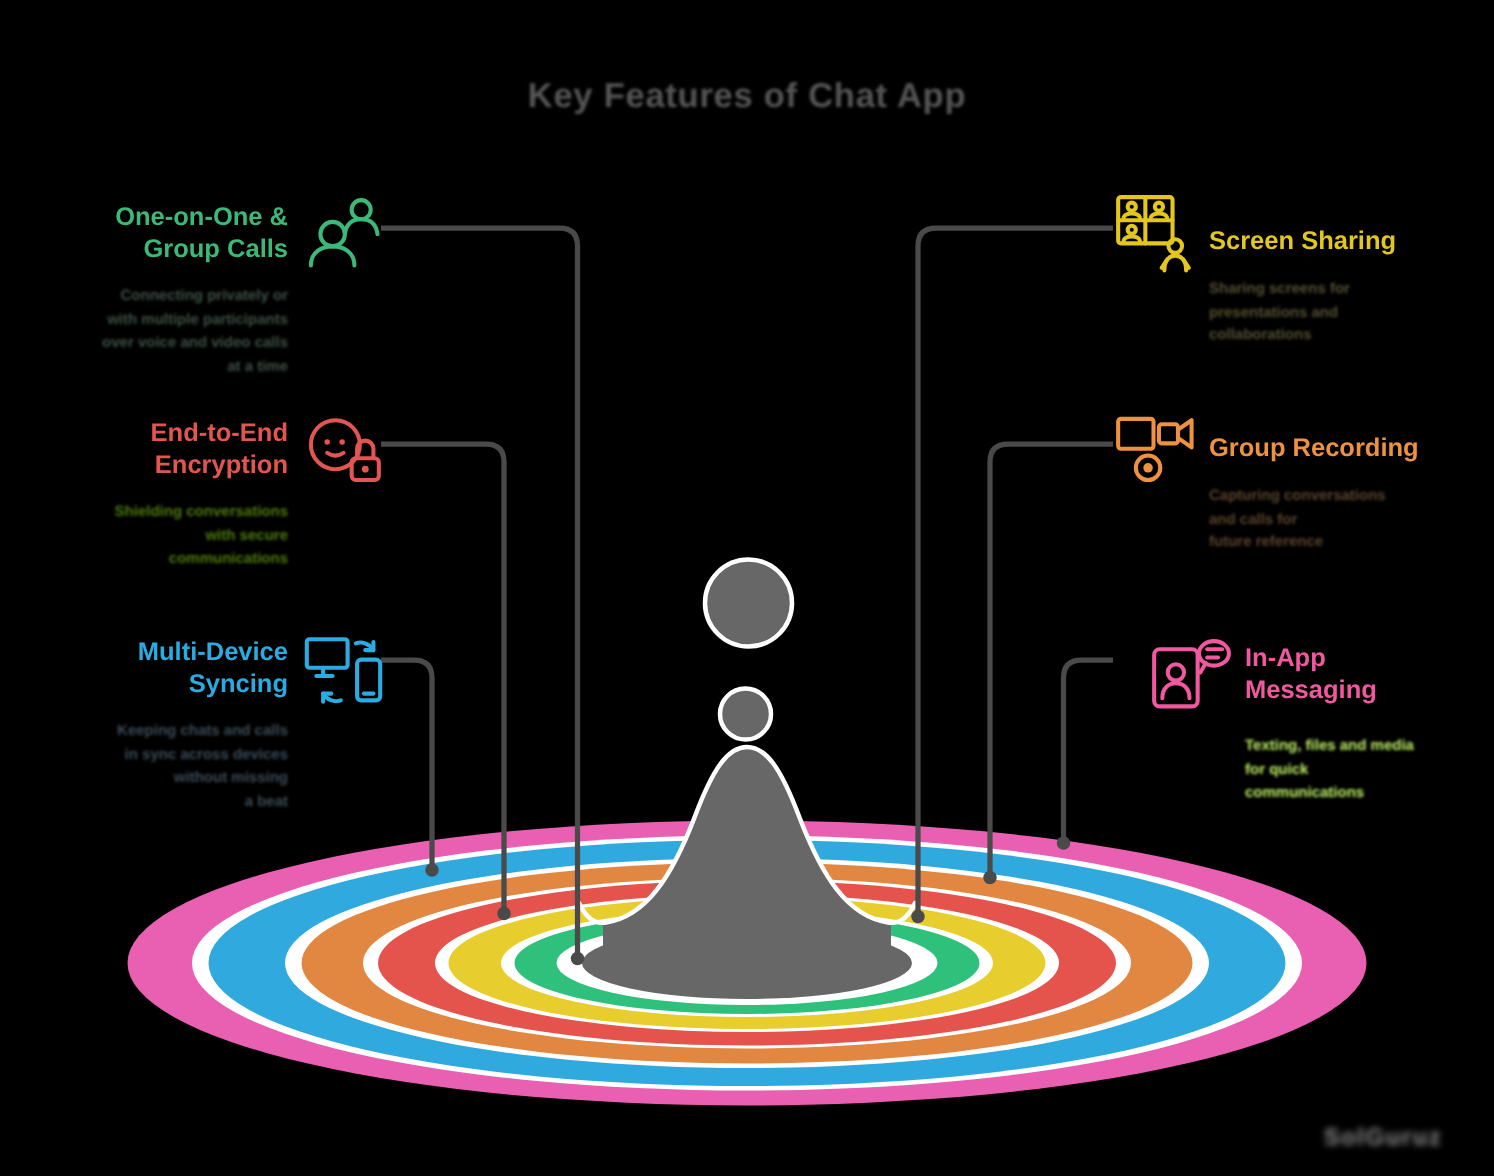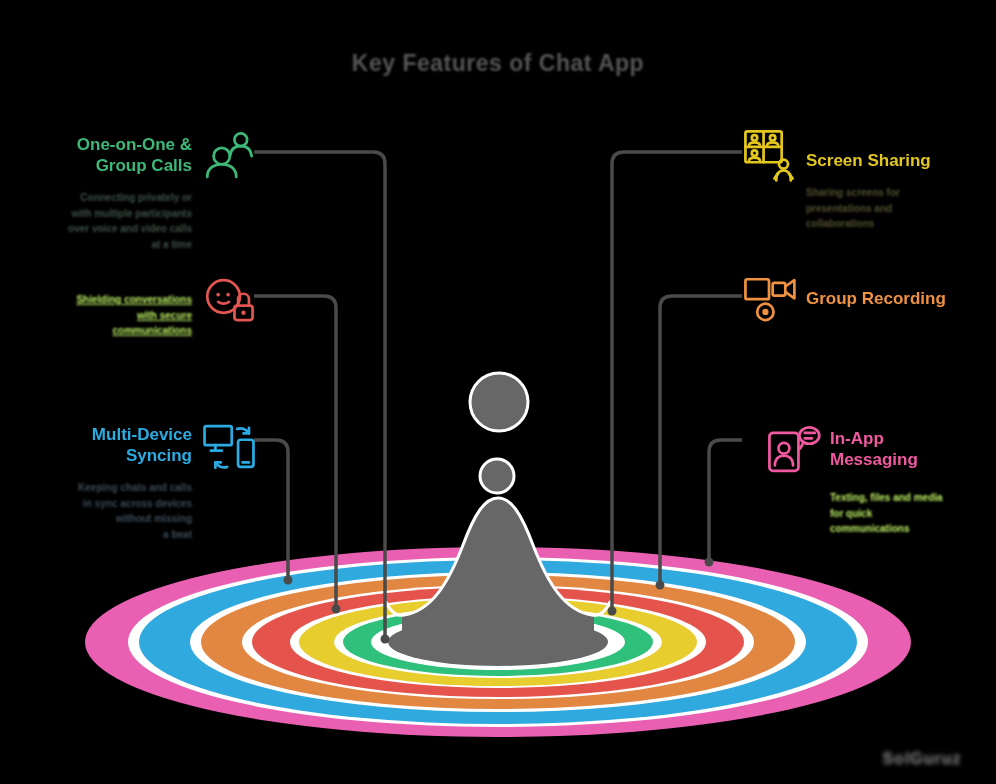--- a/index.html
+++ b/index.html
@@ -103,21 +103,23 @@
         <circle cx="24" cy="31" r="9"></circle>
         <path d="M 8 54 C 8 44 16 40 24 40 C 32 40 40 44 40 54"></path>
         <circle cx="45" cy="13" r="7"></circle>
         <path d="M 33 31 C 34 23 39 20 45 20 C 51 20 56 23 57 31"></path>
       </svg>
     </span>
   </div>
 
   <div class="feature left f-left" style="left:20px;top:278px;">
     <div class="txt">
-      <div class="desc" style="color: #bef264; text-decoration: underline;">Shielding conversations
+      <div class="name" style="color: rgb(226, 85, 80);">End-to-End
+Encryption</div>
+      <div class="desc" style="color: #4d7c0f;">Shielding conversations
 with secure
 communications</div>
     </div>
     <span class="icon" style="color: rgb(226, 85, 80);">
       <svg viewBox="0 0 64 64" fill="none" stroke="currentColor" stroke-width="3" stroke-linecap="round" stroke-linejoin="round">
         <circle cx="26" cy="27" r="18"></circle>
         <circle cx="20" cy="25" r="2" fill="currentColor" stroke="none"></circle>
         <circle cx="31" cy="25" r="2" fill="currentColor" stroke="none"></circle>
         <path d="M 20 33 Q 26 37 32 33"></path>
         <path d="M 42 37 V 30 a 6 6 0 0 1 12 0 V 37"></path>
@@ -170,20 +172,23 @@
         <path d="M 54 11 v 6 h -6"></path>
         <path d="M 30 54 a 11 11 0 0 1 -13 -5"></path>
         <path d="M 17 55 v -6 h 6"></path>
       </svg>
     </span>
   </div>
 
   <div class="feature right f-right" style="left:740px;top:288px;">
     <div class="txt">
       <div class="name" style="color: rgb(238, 145, 64);">Group Recording</div>
+      <div class="desc" style="color: rgb(90, 68, 44);">Capturing conversations
+and calls for
+future reference</div>
     </div>
     <span class="icon" style="top: -16px; color: rgb(238, 145, 64);">
       <svg viewBox="0 0 64 64" fill="none" stroke="currentColor" stroke-width="3" stroke-linecap="round" stroke-linejoin="round">
         <rect x="6" y="8" width="26" height="22" rx="2"></rect>
         <rect x="36" y="12" width="14" height="14" rx="2"></rect>
         <path d="M 50 16 L 60 9 V 29 L 50 22"></path>
         <circle cx="28" cy="44" r="9"></circle>
         <circle cx="28" cy="44" r="3.5" fill="currentColor" stroke="none"></circle>
       </svg>
     </span>

